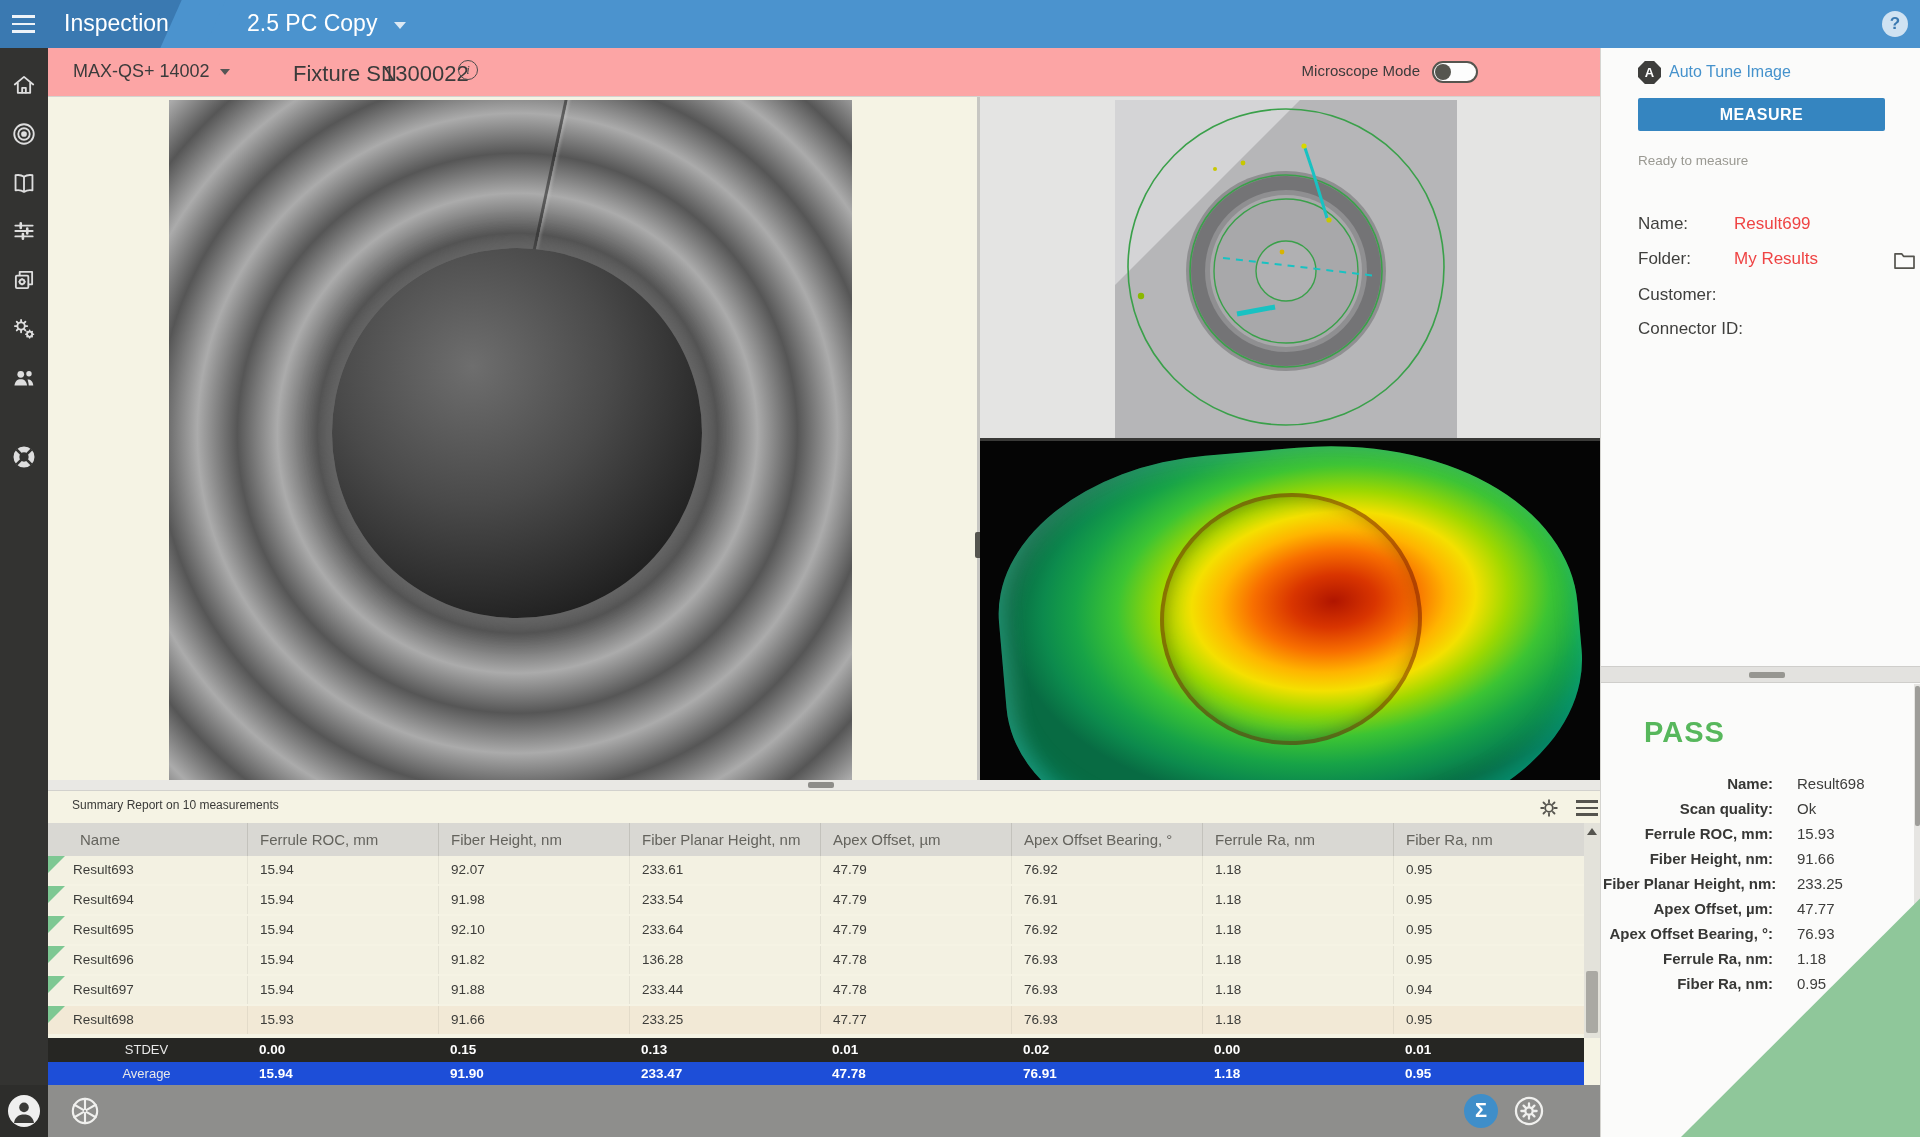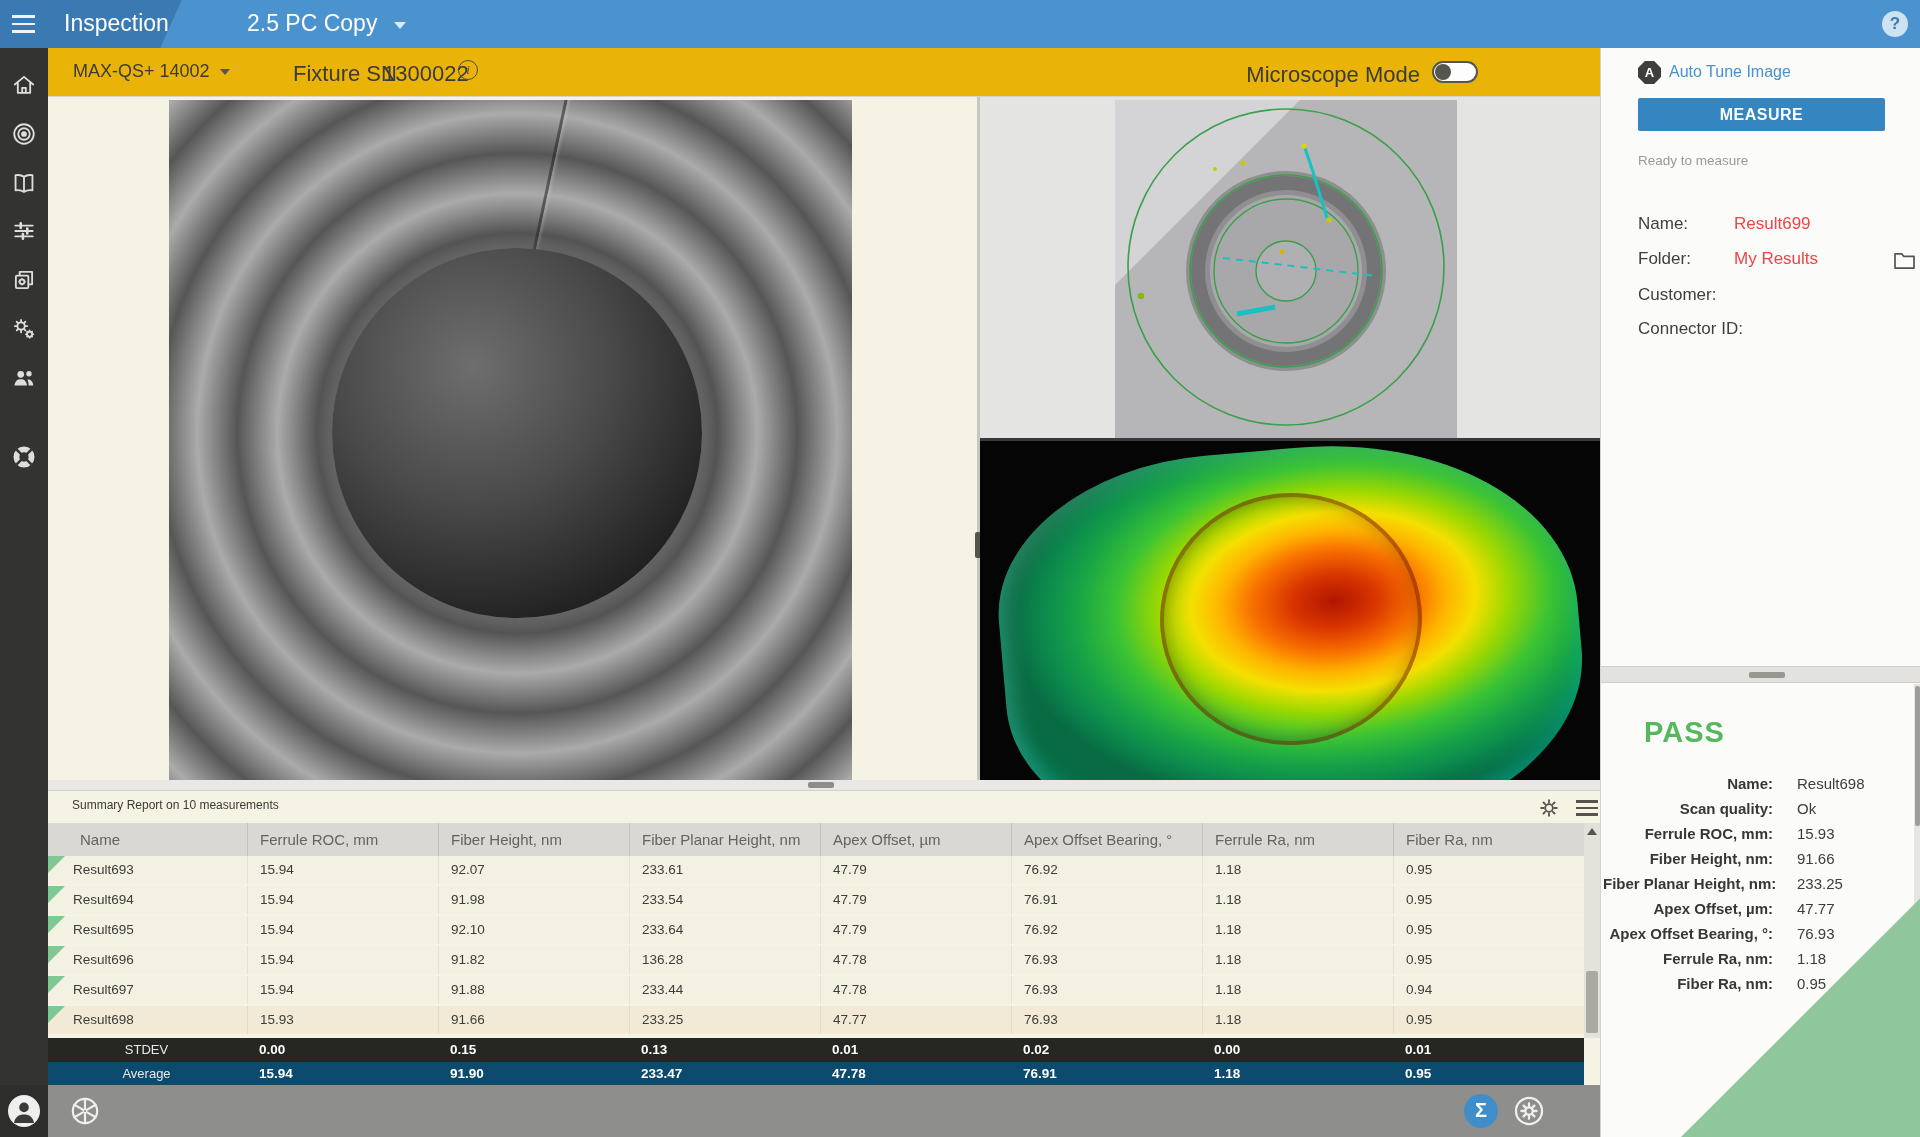--- a/index.html
+++ b/index.html
@@ -24,30 +24,30 @@
               line-height:26px; z-index:3; cursor:pointer; }
 
   
   #sidebar { position:absolute; left:0; top:48px; width:48px; height:1037px; background:#333331; z-index:25; }
   .side-ic { position:absolute; left:11px; width:26px; height:26px; cursor:pointer; }
   #sidebar-bottom { position:absolute; left:0; top:1085px; width:48px; height:52px; background:#2d2d2b; z-index:26; }
   #account-ic { position:absolute; left:8px; top:10px; width:32px; height:32px; border-radius:50%;
                 background:#efefef; overflow:hidden; cursor:pointer; }
 
   
-  #toolbar { position:absolute; left:48px; top:48px; width:1552px; height:49px; background:#eab308;
+  #toolbar { position:absolute; left:48px; top:48px; width:1552px; height:49px; background:#fca5a5;
              border-bottom:1px solid #d4d3cf; z-index:10; }
   #device-select { position:absolute; left:25px; top:13px; font-size:18px; color:#3b3b3b; cursor:pointer; }
   #device-select .caret-down { border-top-color:#555; margin-left:10px; border-left-width:5px; border-right-width:5px; border-top-width:6px; }
   #fixture-label { position:absolute; left:245px; top:13px; font-size:22px; color:#3b3b3b; }
   #fixture-value { position:absolute; left:335px; top:13px; font-size:22px; color:#3b3b3b; }
   #info-ic { position:absolute; left:410px; top:12px; width:20px; height:20px; border:1.6px solid #4c4c4c;
              border-radius:50%; color:#4c4c4c; font-size:13px; text-align:center; line-height:17px;
              font-family:"Liberation Serif", serif; font-style:italic; cursor:pointer; }
-  #mic-mode-label { position:absolute; right:180px; top:14px; font-size:22px; color:#3b3b3b; }
+  #mic-mode-label { position:absolute; right:180px; top:14px; font-size:15px; color:#3b3b3b; }
   .toggle { position:absolute; width:46px; height:22px; border-radius:11px; cursor:pointer; }
   #mic-toggle { right:122px; top:13px; background:#fdfdfd; border:2px solid #55554f; }
   #mic-toggle .knob { position:absolute; left:1px; top:1px; width:16px; height:16px; border-radius:50%; background:#55554f; }
 
   
   #main { position:absolute; left:48px; top:97px; width:1552px; height:683px; background:#f5f3e4; }
   #pane-left { position:absolute; left:0; top:0; width:929px; height:683px; background:#f5f3e4; overflow:hidden; }
   #interferogram { position:absolute; left:121px; top:3px; width:683px; height:680px;
      background:repeating-radial-gradient(circle at 51% 49%, #ababab 0px, #565656 40px, #ababab 80px); overflow:hidden; }
   #fiber-disc { position:absolute; left:163px; top:148px; width:370px; height:370px; border-radius:50%;
@@ -87,21 +87,21 @@
   #thead .hcell:first-child { padding-left:32px; border-left:none; }
   .trow { position:absolute; left:0; width:1536px; height:28px; background:#f3f1e2; cursor:pointer; }
   .trow.sel { background:#f2e9d6; }
   .trow .cell { font-size:13.5px; color:#3d3d3a; line-height:28px; padding-left:12px;
                 border-left:1px solid rgba(0,0,0,.06); position:relative; }
   .trow .cell:first-child { padding-left:25px; border-left:none; }
   .corner-marker { position:absolute; left:0; top:0; width:0; height:0;
                    border-top:17px solid #7ec893; border-right:17px solid transparent; }
   .darkrow { position:absolute; left:0; width:1536px; height:24px; }
   #row-stdev { top:247px; background:#262623; }
-  #row-avg   { top:271px; background:#0c4a6e; }
+  #row-avg   { top:271px; background:#1d4ed8; }
   .darkrow .cell { font-size:13.5px; color:#fff; font-weight:bold; line-height:24px; padding-left:12px; }
   .darkrow .lab { font-weight:normal; color:#e8e8e8; text-align:center; padding-right:14px; font-size:13px; }
   #tscroll { position:absolute; left:1536px; top:32px; width:16px; height:215px; background:#e3e2da; }
   #tscroll .up { position:absolute; left:3px; top:5px; width:0; height:0; border-left:5px solid transparent;
                  border-right:5px solid transparent; border-bottom:7px solid #55544e; }
   #tscroll .thumb { position:absolute; left:2px; top:148px; width:12px; height:62px; background:#aaa9a3; border-radius:2px; }
 
   
   #bottombar { position:absolute; left:48px; top:1085px; width:1552px; height:52px; background:#8e8e8c; z-index:10; }
   #aperture-btn { position:absolute; left:20px; top:9px; width:34px; height:34px; cursor:pointer; }

